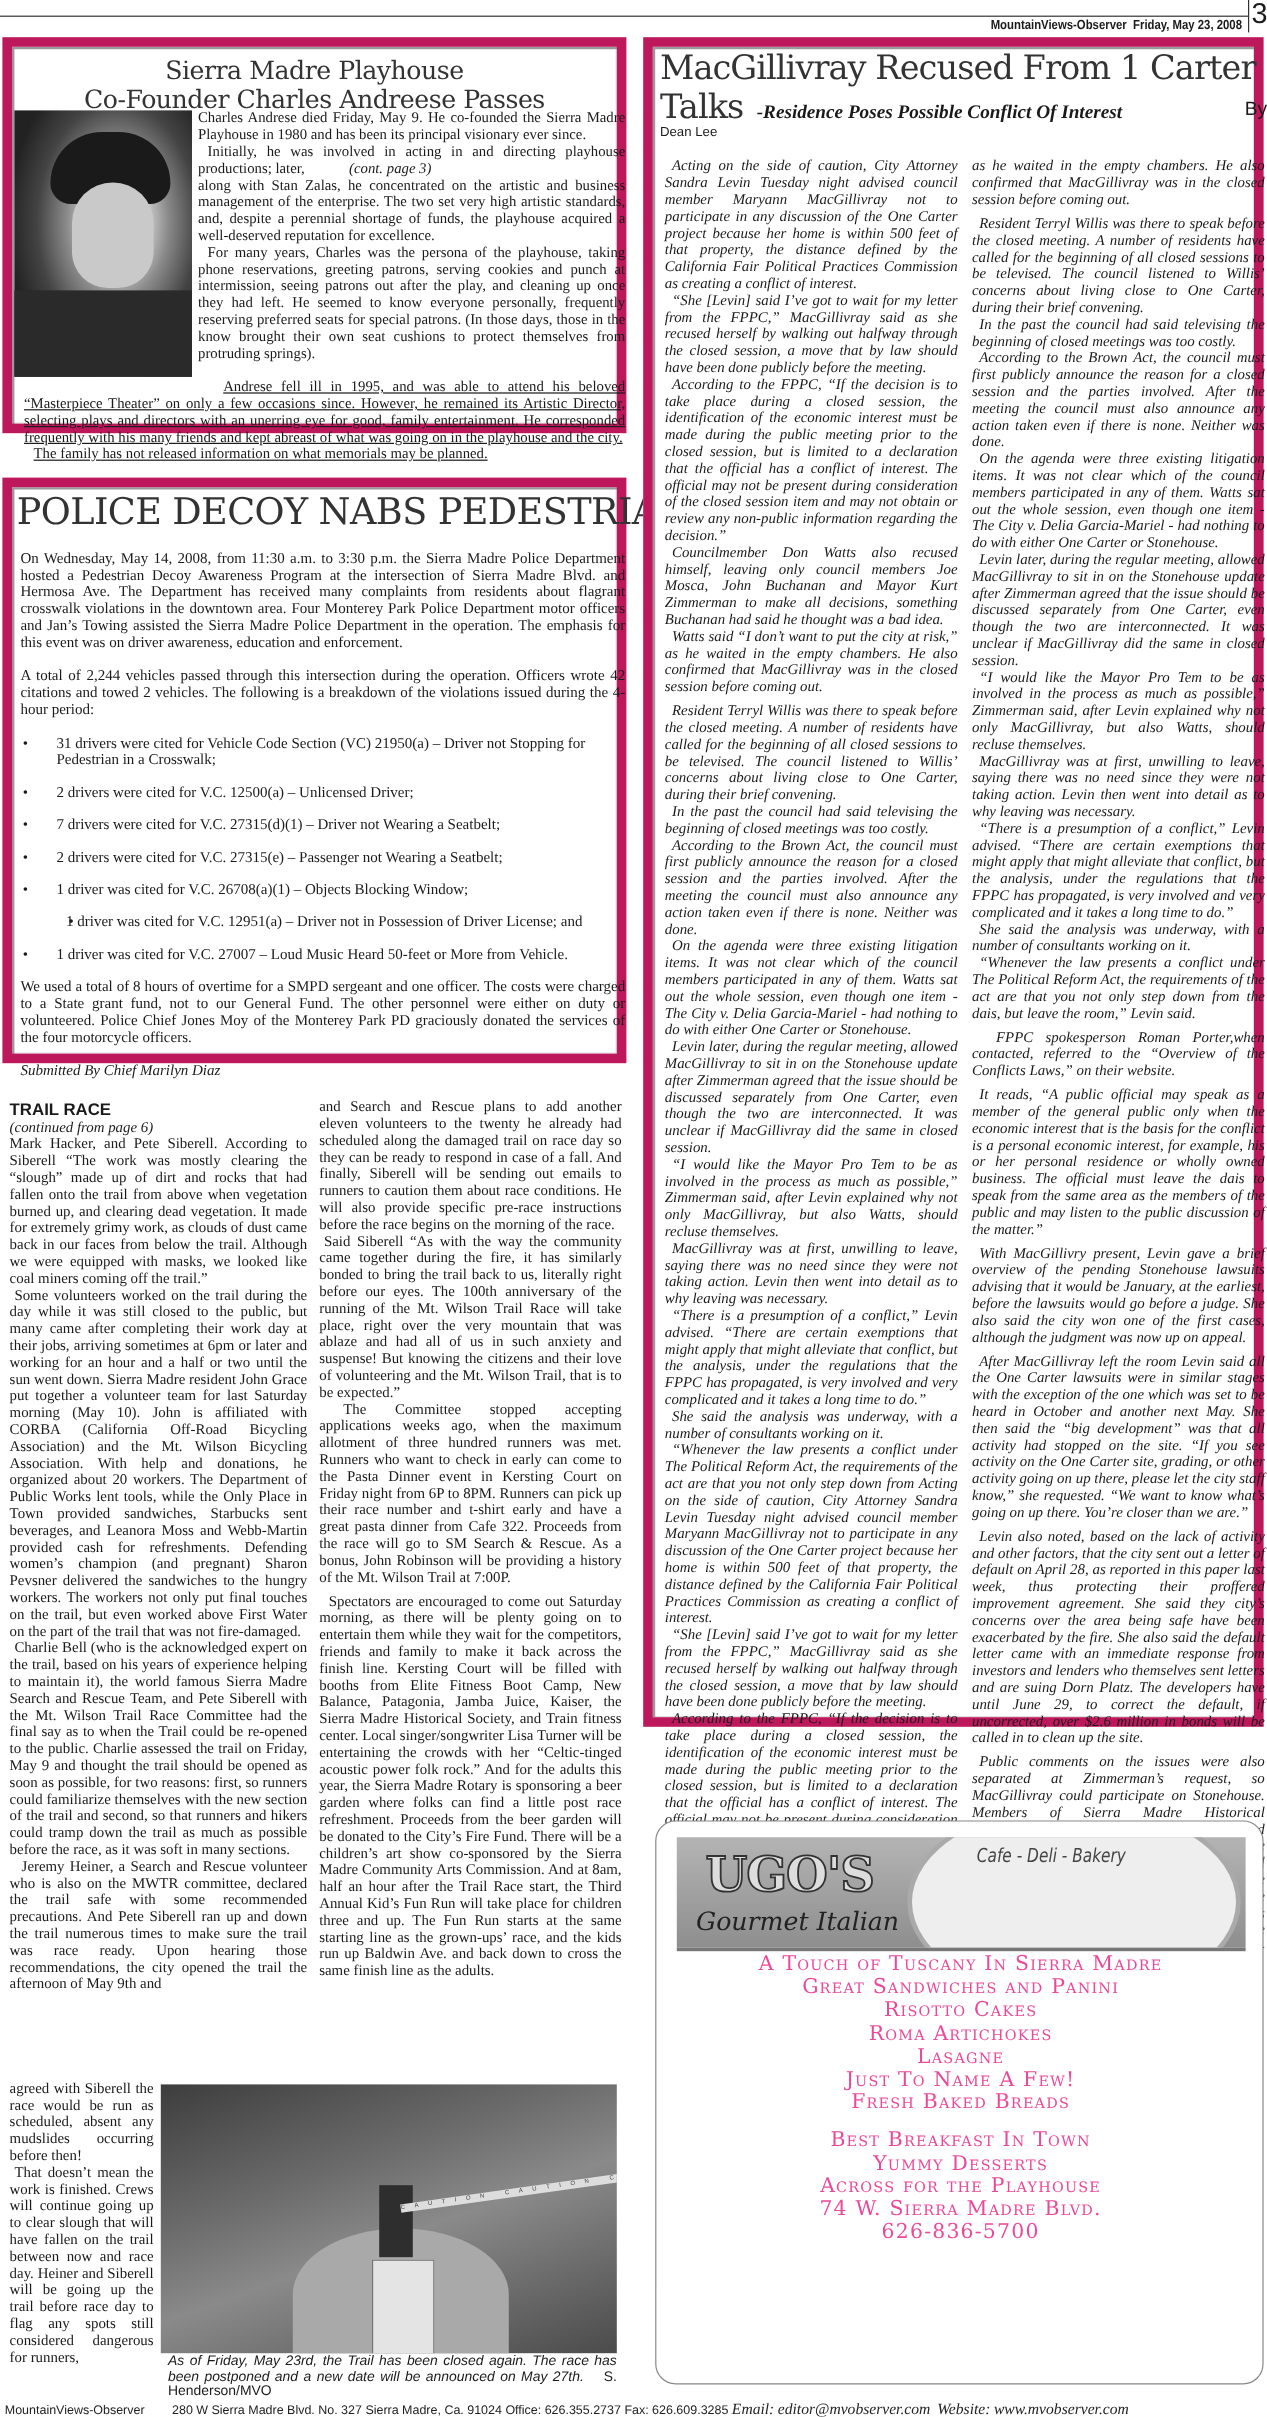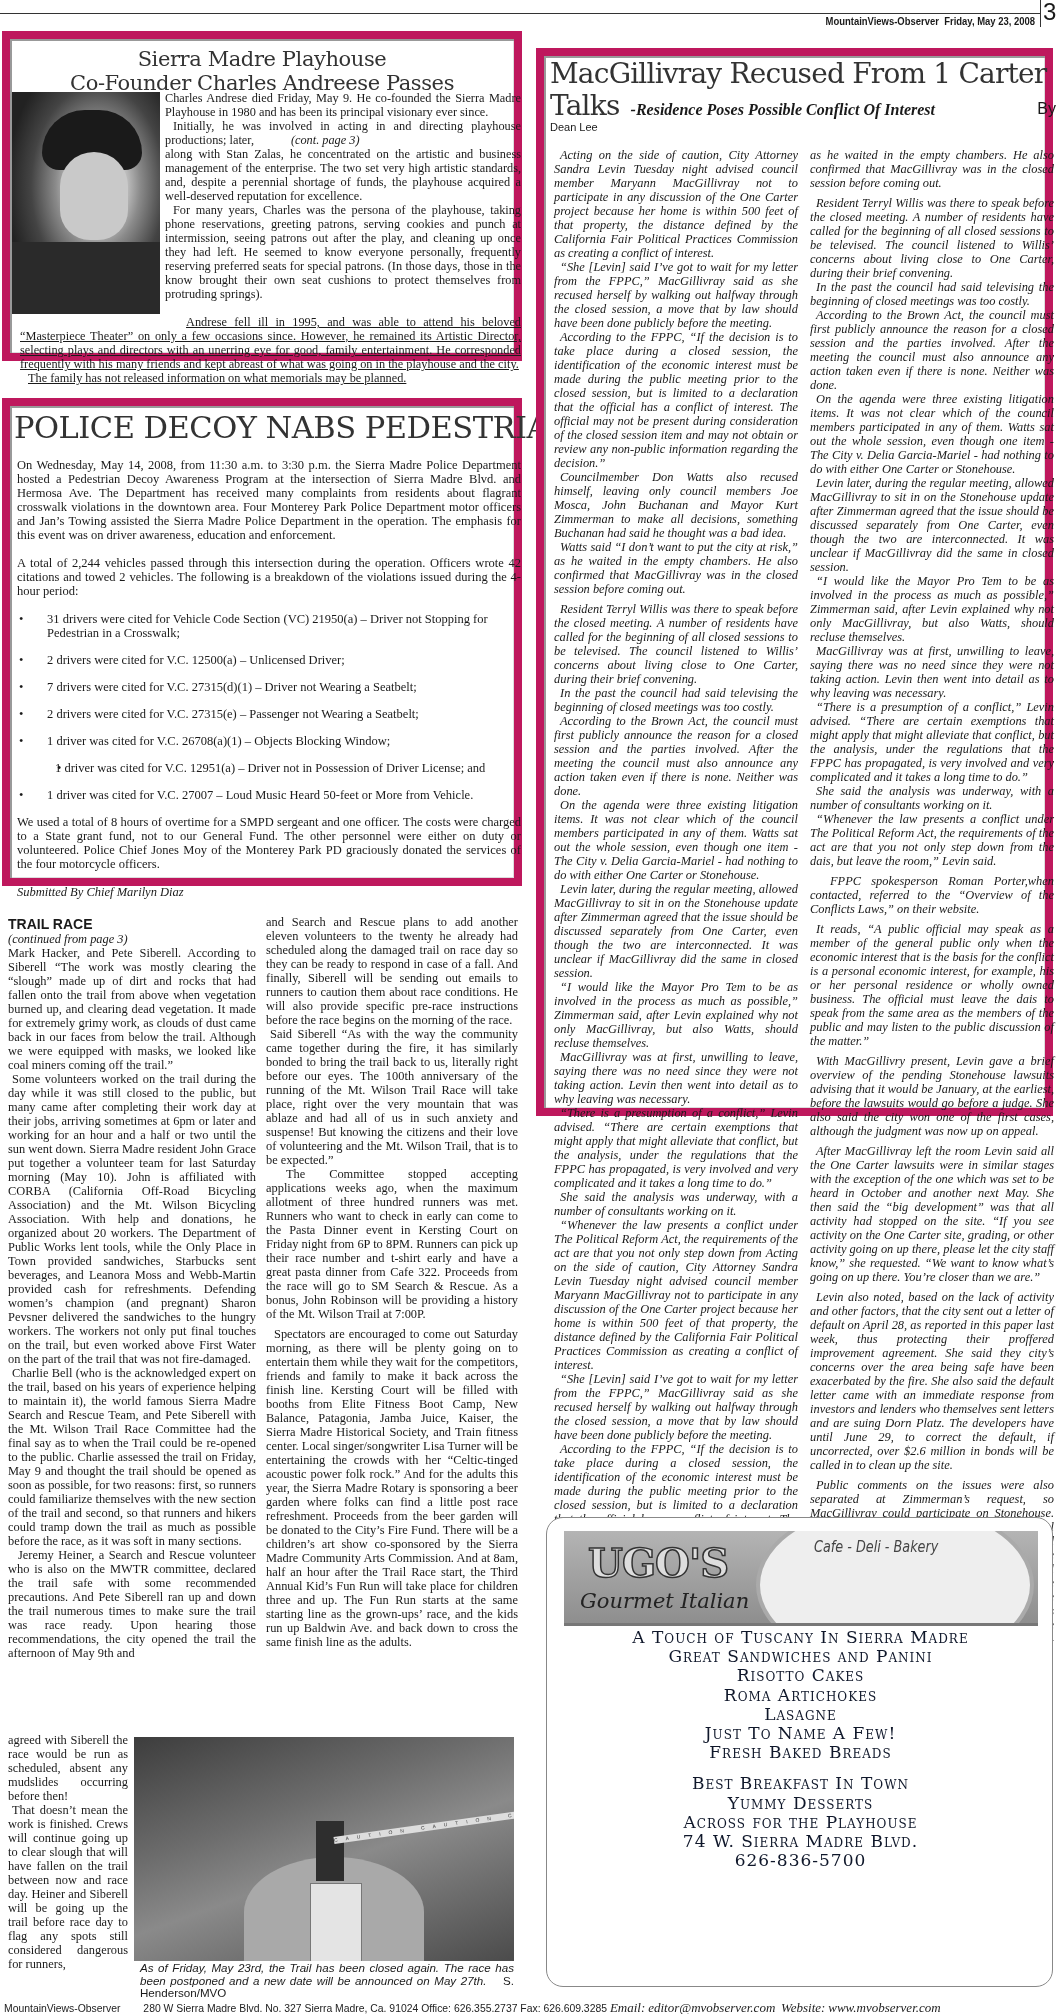--- a/index.html
+++ b/index.html
@@ -49,40 +49,40 @@
   #trail-col2 { left: 266px; top: 915px; width: 252px; }
   .trail-photo { position: absolute; left: 134px; top: 1737px; width: 380px; height: 224px; background: linear-gradient(160deg, #3d3d3d 0%, #6c6c6c 35%, #8a8a8a 55%, #4b4b4b 100%); overflow: hidden; }
   .trail-photo .path { position: absolute; left: 110px; top: 120px; width: 180px; height: 110px; background: #a9a9a9; border-radius: 50% 50% 0 0; }
   .trail-photo .post { position: absolute; left: 182px; top: 84px; width: 28px; height: 60px; background: #2e2e2e; }
   .trail-photo .sign { position: absolute; left: 176px; top: 146px; width: 50px; height: 78px; background: #e4e4e4; border: 1px solid #777; }
   .trail-photo .tape { position: absolute; left: 200px; top: 100px; width: 200px; height: 7px; background: #ddd; transform: rotate(-8deg); transform-origin: left; font-family: "Liberation Sans", sans-serif; font-size: 5px; color: #444; letter-spacing: 8px; line-height: 7px; white-space: nowrap; }
   .trail-caption { position: absolute; left: 140px; top: 1962px; width: 374px; font-family: "Liberation Sans", sans-serif; font-style: italic; font-size: 11.6px; line-height: 12.5px; text-align: justify; }
   .trail-caption .credit { font-style: normal; margin-left: 12px; }
 
   
-  #mac { left: 536px; top: 48px; width: 517px; height: 1068px; }
+  #mac { left: 536px; top: 31px; width: 517px; height: 1408px; }
   .mac-head { margin: 2px 0 0 6px; width: 506px; font-family: "DejaVu Serif", serif; color: #333; }
   .mac-head .big { font-size: 28px; line-height: 32px; letter-spacing: -0.8px; }
   .mac-head .sub { font-family: "Liberation Serif", serif; font-weight: bold; font-style: italic; font-size: 16px; color: #1a1a1a; margin-left: 6px; }
   .mac-head .by { font-family: "Liberation Sans", sans-serif; font-size: 16px; color: #1a1a1a; float: right; margin-top: 10px; }
   .mac-head .by2 { font-family: "Liberation Sans", sans-serif; font-size: 11px; color: #1a1a1a; display: block; line-height: 11px; }
   .mac-col { position: absolute; top: 92px; width: 244px; font-size: 12.4px; line-height: 14px; text-align: justify; }
   .mac-col p { margin: 0; text-indent: 6px; font-style: italic; }
   .mac-col p.gap { margin-top: 6px; }
   #mac-col1 { left: 10px; }
   #mac-col2 { left: 266px; }
 
   
   #ad { left: 546px; top: 1517px; width: 507px; height: 470px; border-width: 1px; box-shadow: none; border-color: #888; border-radius: 17px; }
   .ad-banner { position: absolute; left: 17px; top: 13px; width: 474px; height: 92px; background: linear-gradient(180deg, #b4b4b4, #8e8e8e); border-bottom: 3px solid #777; overflow: hidden; }
   .ad-oval { position: absolute; left: 192px; top: -30px; width: 270px; height: 160px; border-radius: 50%; background: #eee; border: 4px solid #aaa; }
   .ad-logo { position: absolute; left: 24px; top: 12px; font-family: "DejaVu Serif", serif; font-size: 40px; font-weight: bold; color: #ddd; -webkit-text-stroke: 1.5px #333; letter-spacing: -1px; line-height: 40px; }
   .ad-logo-sub { position: absolute; left: 16px; top: 58px; font-family: "DejaVu Serif", serif; font-style: italic; font-size: 21px; color: #222; }
   .ad-tagline { position: absolute; left: 250px; top: 6px; font-family: "DejaVu Sans", sans-serif; font-style: italic; font-size: 16px; color: #444; transform: scaleX(0.8); transform-origin: left; }
-  .ad-lines { position: absolute; left: 0; top: 110px; width: 507px; text-align: center; font-family: "DejaVu Serif", serif; font-variant: small-caps; font-size: 17px; line-height: 19.2px; letter-spacing: 1px; color: #0f172a; }
+  .ad-lines { position: absolute; left: 0; top: 110px; width: 507px; text-align: center; font-family: "DejaVu Serif", serif; font-variant: small-caps; font-size: 17px; line-height: 19.2px; letter-spacing: 1px; color: #ec4899; }
   .ad-lines .gap { height: 12px; }
 
   
   .footer { left: 4px; top: 2000px; width: 1052px; font-family: "Liberation Sans", sans-serif; font-size: 10.4px; white-space: nowrap; color: #222; }
   .footer .pub { margin-right: 20px; }
   .footer .contact { font-family: "Liberation Serif", serif; font-weight: normal; font-style: italic; font-size: 13px; }
 </style>
 </head>
 <body>
 
@@ -130,21 +130,21 @@
       <li class="wrap">1 driver was cited for V.C. 12951(a) – Driver not in Possession of Driver License; and</li>
       <li>1 driver was cited for V.C. 27007 – Loud Music Heard 50-feet or More from Vehicle.</li>
     </ul>
     <p>We used a total of 8 hours of overtime for a SMPD sergeant and one officer.  The costs were charged to a State grant fund, not to our General Fund.  The other personnel were either on duty or volunteered.  Police Chief Jones Moy of the Monterey Park PD graciously donated the services of the four motorcycle officers.</p>
     <p class="sig">Submitted By Chief Marilyn Diaz</p>
   </div>
 </div>
 
 <div class="tr-col" id="trail-col1">
   <div class="tr-head">TRAIL RACE</div>
-  <div class="tr-sub">(continued from page 3)</div>
+  <div class="tr-sub">(continued from page 6)</div>
   <p>Mark Hacker, and Pete Siberell.  According to Siberell “The work was mostly clearing the “slough” made up of dirt and rocks that had fallen onto the trail from above when vegetation burned up, and clearing dead vegetation.  It made for extremely grimy work, as clouds of dust came back in our faces from below the trail.  Although we were equipped with masks, we looked like coal miners coming off the trail.”</p>
   <p class="ind">Some volunteers worked on the trail during the day while it was still closed to the public, but many came after completing their work day at their jobs, arriving sometimes at 6pm or later and working for an hour and a half or two until the sun went down.  Sierra Madre resident John Grace put together a volunteer team for last Saturday morning (May 10). John is affiliated with CORBA (California Off-Road Bicycling Association) and the Mt. Wilson Bicycling Association. With help and donations, he organized about 20 workers. The Department of Public Works lent tools, while the Only Place in Town provided sandwiches, Starbucks sent beverages, and Leanora Moss and Webb-Martin provided cash for refreshments.  Defending women’s champion (and pregnant) Sharon Pevsner delivered the sandwiches to the hungry workers.  The workers not only put final touches on the trail, but even worked above First Water on the part of the trail that was not fire-damaged.</p>
   <p class="ind">Charlie Bell (who is the acknowledged expert on the trail, based on his years of experience helping to maintain it), the world famous Sierra Madre Search and Rescue Team, and Pete Siberell with the Mt. Wilson Trail Race Committee had the final say as to when the Trail could be re-opened to the public. Charlie assessed the trail on Friday, May 9 and thought the trail should be opened as soon as possible, for two reasons: first, so runners could familiarize themselves with the new section of the trail and second, so that runners and hikers could tramp down the trail as much as possible before the race, as it was soft in many sections.</p>
   <p class="ind" style="text-indent:10px">Jeremy Heiner, a Search and Rescue volunteer who is also on the MWTR committee, declared the trail safe with some recommended precautions. And Pete Siberell ran up and down the trail numerous times to make sure the trail was race ready.  Upon hearing those recommendations, the city opened the trail the afternoon of May 9th and</p>
 </div>
 <div class="tr-col" id="trail-col1b">
   <p>agreed with Siberell the race would be run as scheduled, absent any mudslides occurring before then!</p>
   <p class="ind">That doesn’t mean the work is finished. Crews will continue going up to clear slough that will have fallen on the trail between now and race day.  Heiner and Siberell will be going up the trail before race day to flag any spots still considered dangerous for runners,</p>
 </div>
 <div class="tr-col" id="trail-col2">

